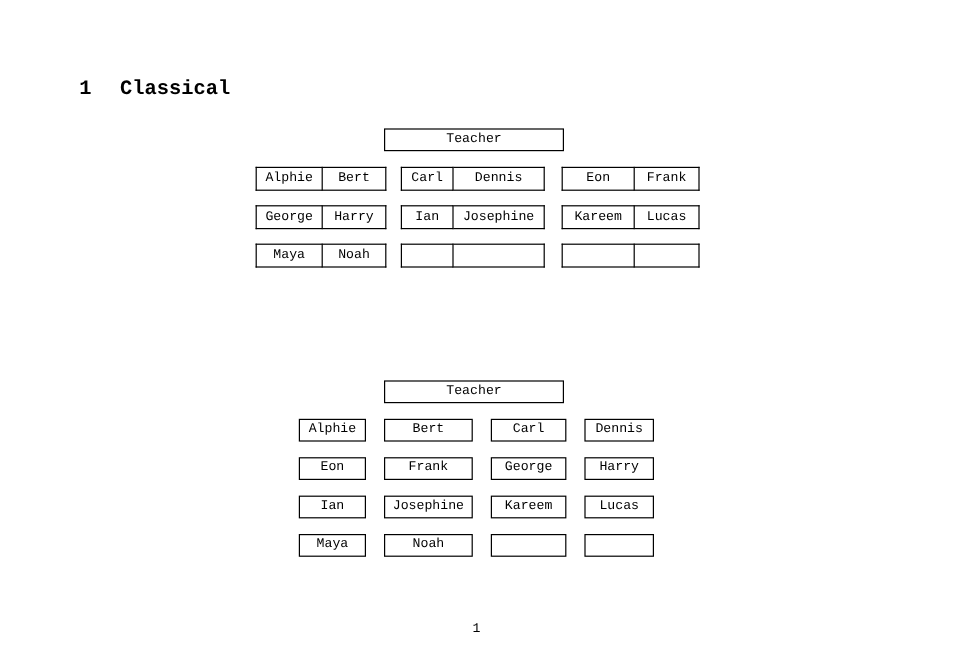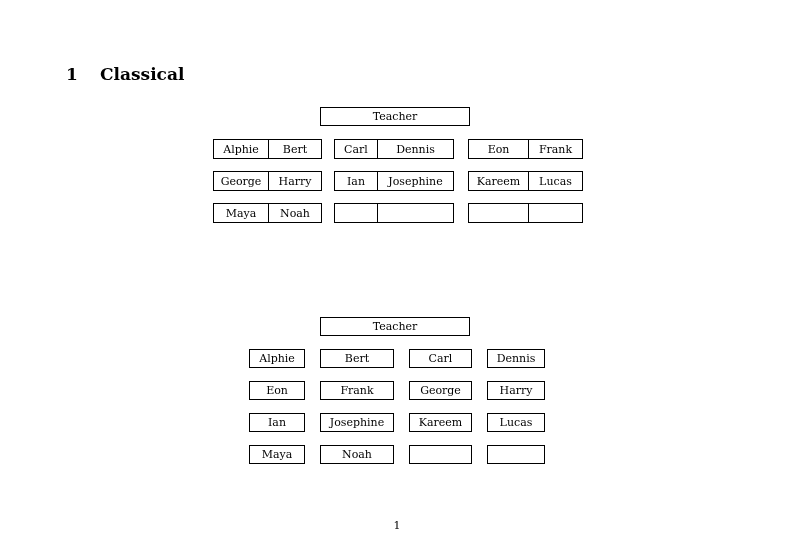--- a/index.html
+++ b/index.html
@@ -12,20 +12,21 @@
     height: 560px;
     position: relative;
     overflow: hidden;
     font-family: "DejaVu Serif", "Liberation Serif", serif;
     color: #000000;
   }
 
   .page {
     position: absolute;
     inset: 0;
+    font-family: Liberation Mono, monospace;
   }
 
   
   .section-heading {
     position: absolute;
     font-weight: bold;
     font-size: 17px;
     line-height: 1;
     white-space: nowrap;
   }

